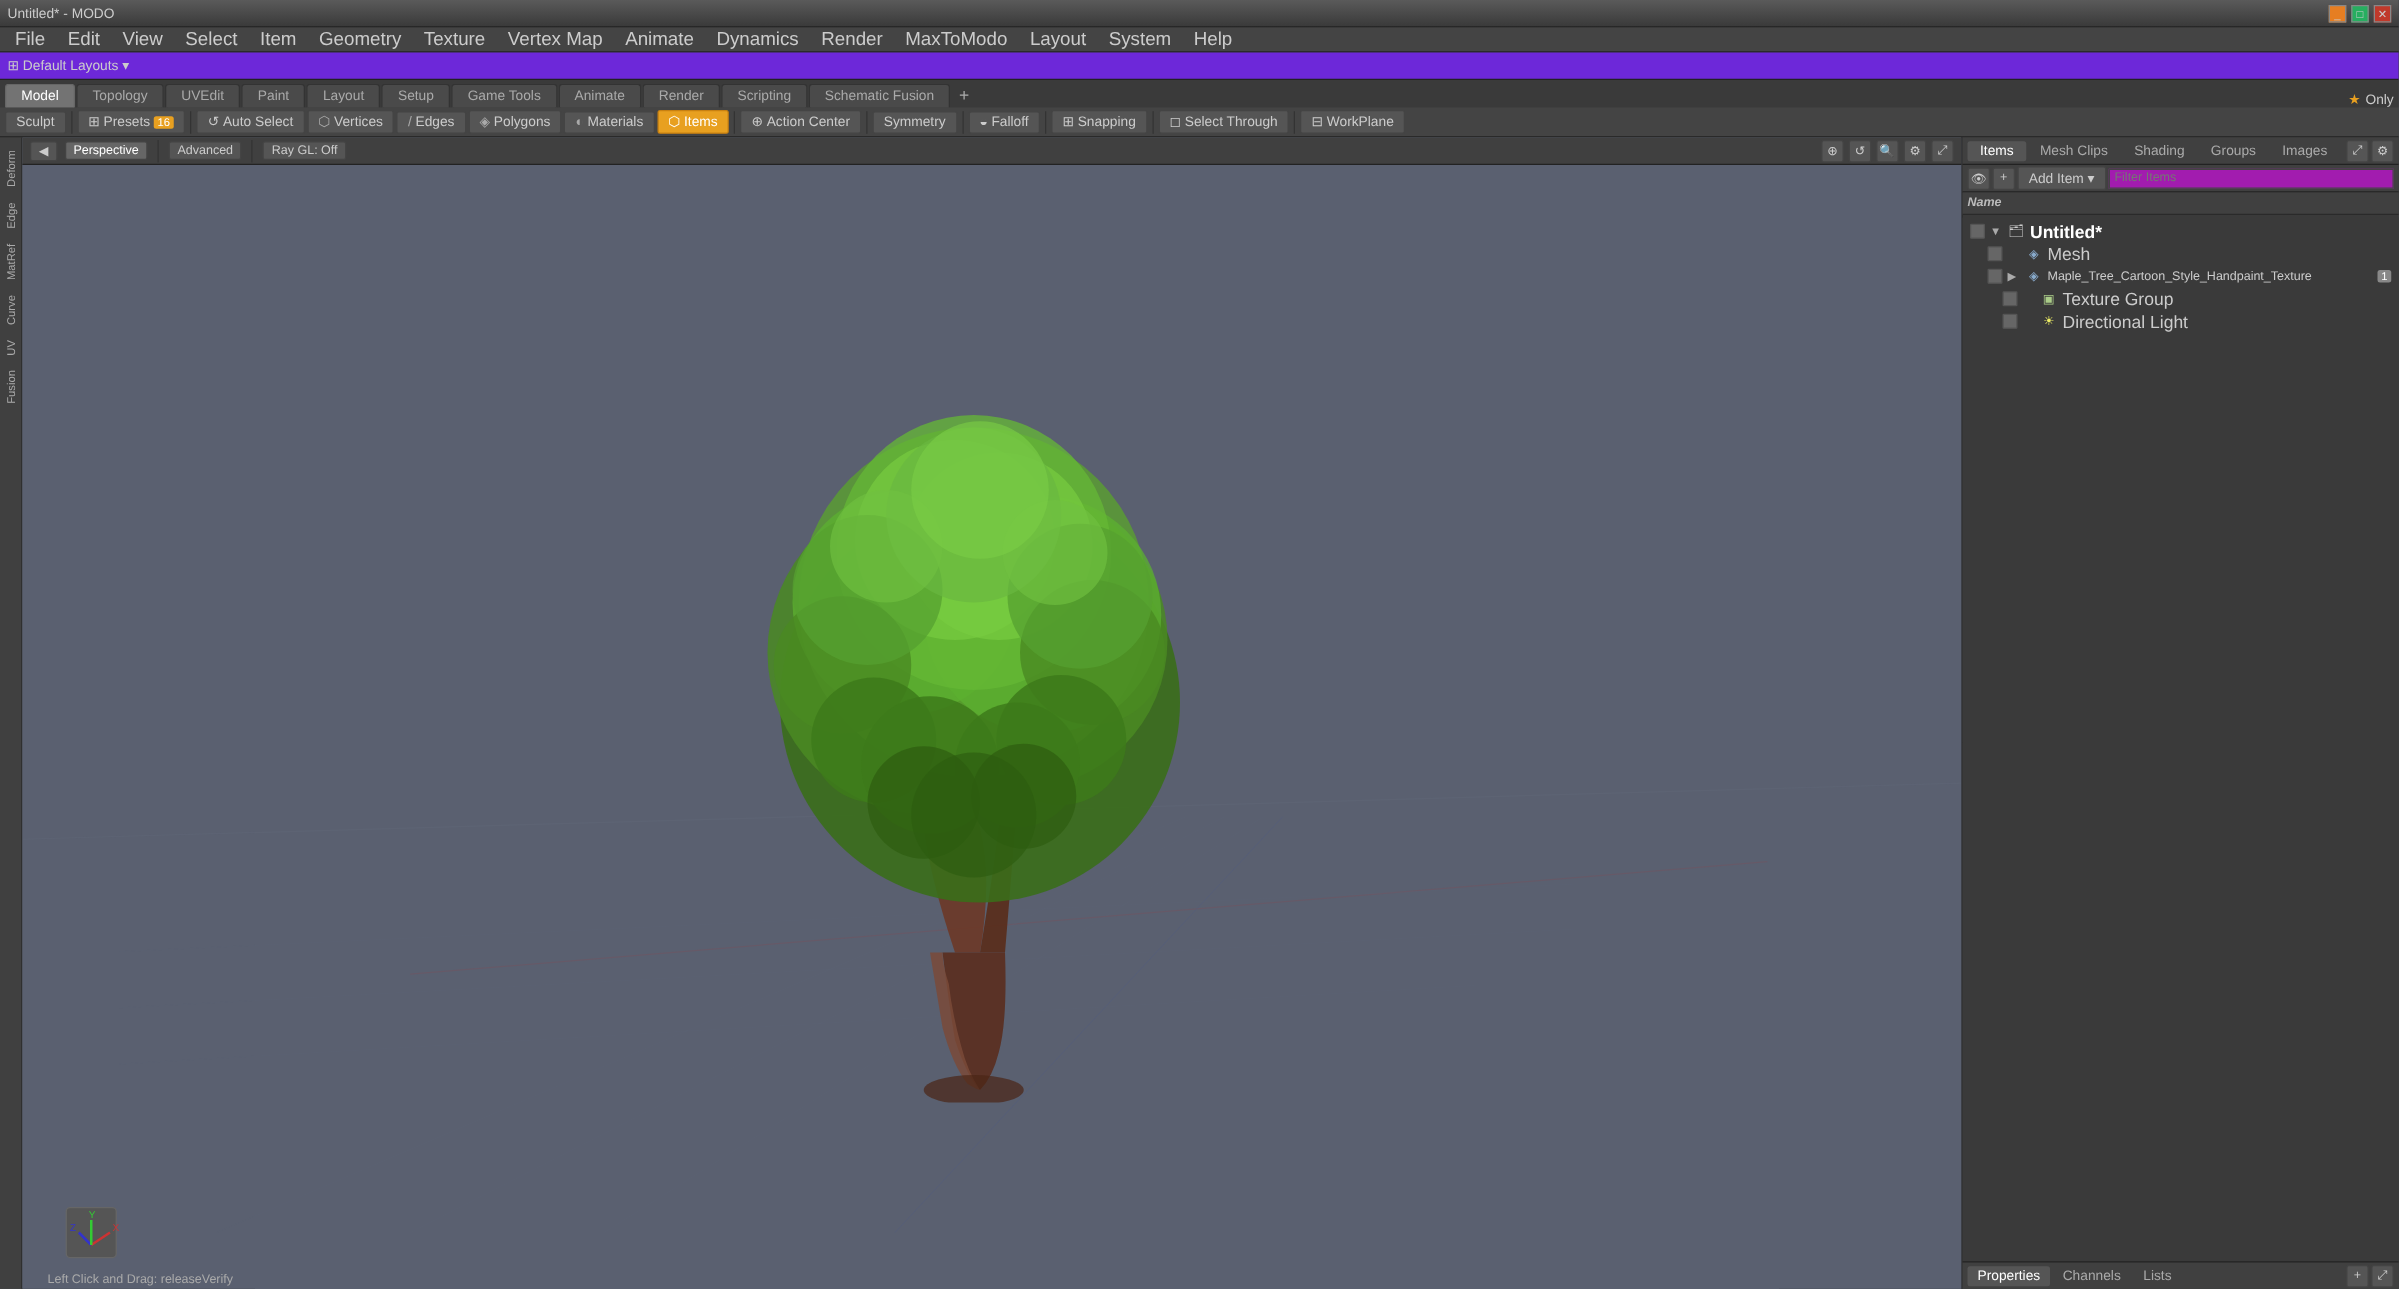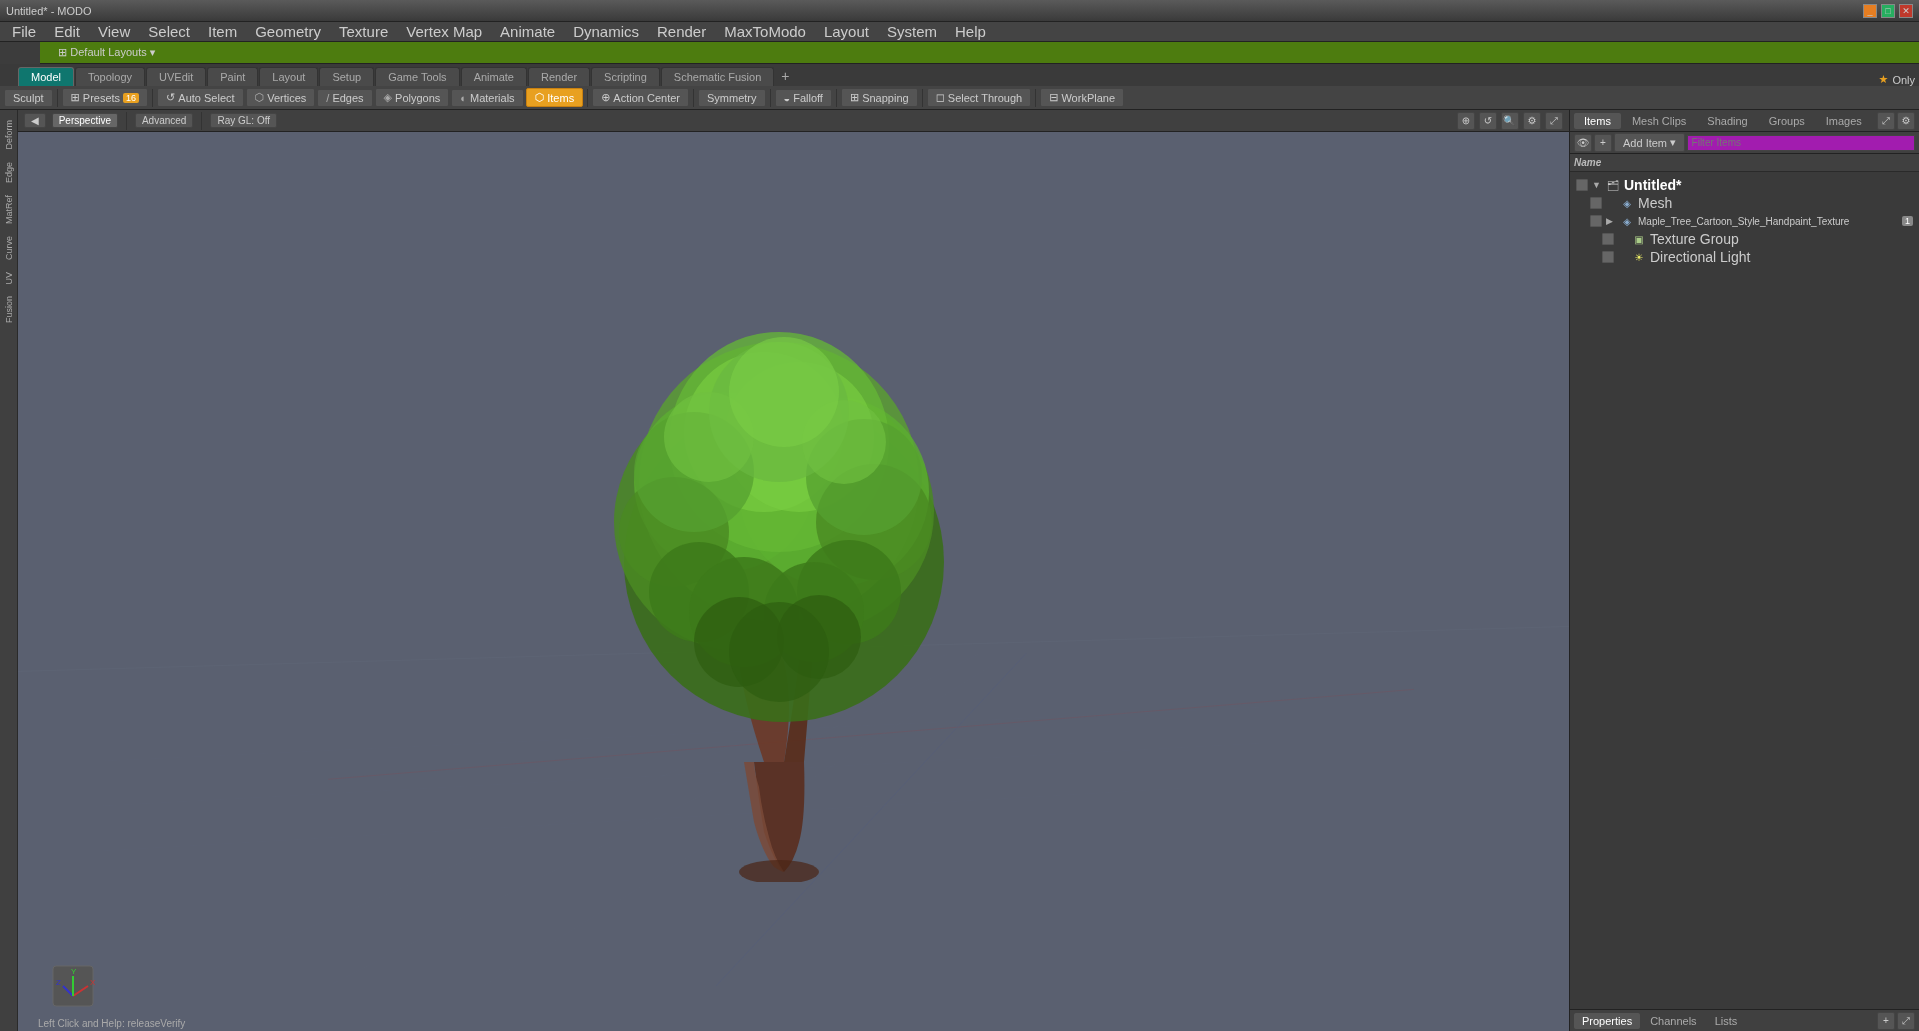--- a/index.html
+++ b/index.html
@@ -56,27 +56,26 @@
       padding: 2px 8px;
       color: #ccc;
       font-size: 15px;
       cursor: pointer;
       border-radius: 2px;
     }
 
     
     #layoutbar {
       height: 22px;
-      background: #4d7c0f;
-      display: flex;
-      align-items: center;
-      padding: 0 18px;
+      background: #6d28d9;
+      display: flex;
+      align-items: center;
+      padding: 0 6px;
       border-bottom: 1px solid #222;
       gap: 4px;
-      margin-left: 40px;
     }
 
     
     #maintabs {
       height: 22px;
       background: #3a3a3a;
       display: flex;
       align-items: flex-end;
       padding: 0 4px;
       gap: 1px;
@@ -86,24 +85,23 @@
       font-size: 11px;
       background: #4a4a4a;
       color: #aaa;
       cursor: pointer;
       border-top-left-radius: 3px;
       border-top-right-radius: 3px;
       border: 1px solid #333;
       border-bottom: none;
     }
     .main-tab.active {
-      background: #0f766e;
+      background: #737373;
       color: #fff;
       border-color: #666;
-      margin-left: 14px;
     }
     .main-tab-plus {
       width: 20px;
       height: 20px;
       display: flex;
       align-items: center;
       justify-content: center;
       color: #aaa;
       cursor: pointer;
       font-size: 14px;
@@ -642,21 +640,21 @@
           <line x1="25" y1="35" x2="15" y2="25" stroke="#3333cc" stroke-width="2"></line>
           <line x1="25" y1="35" x2="25" y2="15" stroke="#33cc33" stroke-width="2"></line>
           <text x="42" y="24" font-size="8" fill="#cc3333">X</text>
           <text x="8" y="24" font-size="8" fill="#3333cc">Z</text>
           <text x="23" y="13" font-size="8" fill="#33cc33">Y</text>
         </svg>
       </div>
 
 
       <div id="bottom-status">
-        <span>Left Click and Help:   releaseVerify</span>
+        <span>Left Click and Drag:   releaseVerify</span>
       </div>
     </div>
   </div>
 
   <div id="right-panel">
 
     <div id="right-tabs">
       <span class="right-tab active">Items</span>
       <span class="right-tab">Mesh Clips</span>
       <span class="right-tab">Shading</span>

